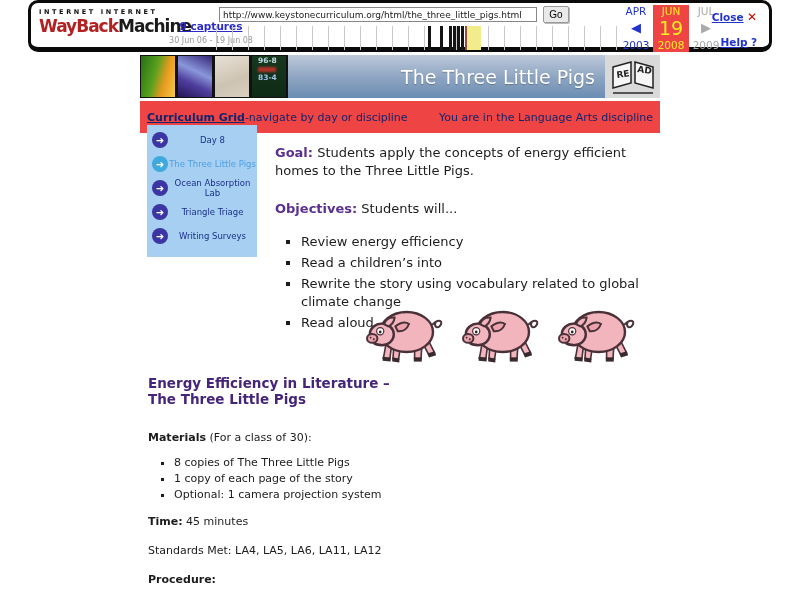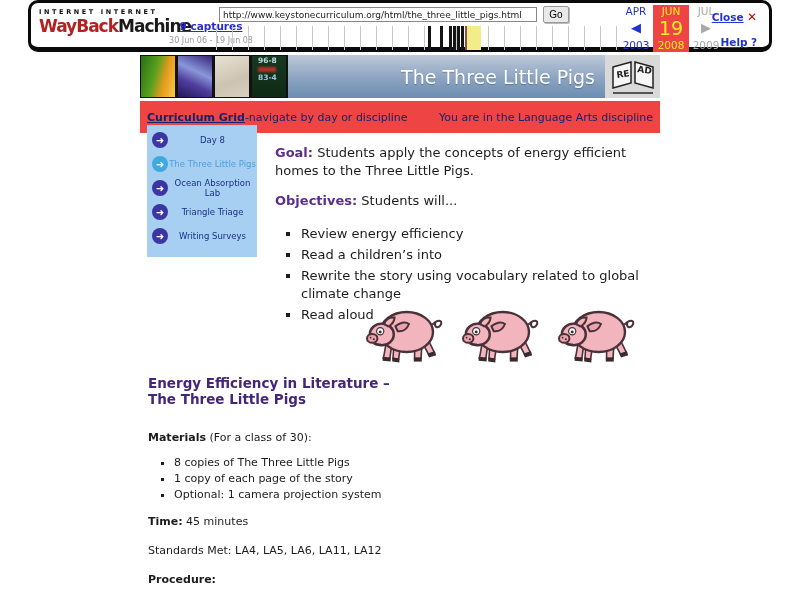--- a/index.html
+++ b/index.html
@@ -63,21 +63,21 @@
   .sidebar { position:absolute; left:7px; top:70px; width:110px; background:#a6cff2; padding:3px 0 9px; }
   .side-item { display:flex; align-items:center; height:24px; cursor:pointer; }
   .side-icon { width:16px; height:16px; border-radius:50%; background:#3c35a4; color:#fff; font-size:10px;
                display:flex; align-items:center; justify-content:center; margin-left:5px; flex:none; }
   .side-label { flex:1; text-align:center; font-size:8.5px; color:#1b2f8a; }
   .side-item.active .side-icon { background:#3fa8dc; }
   .side-item.active .side-label { color:#4e9fe0; }
 
   .main { margin-left:135px; padding-top:11px; font-size:13px; color:#1c1c1c; line-height:1.4; width:385px; }
   .purple { color:#5a2f8e; font-weight:bold; }
-  .main p.obj { margin-top:12px; }
+  .main p.obj { margin-top:20px; }
   ul.sq { list-style:square; margin:14px 0 0 26px; }
   ul.sq li { margin-bottom:3px; }
 
   .pigs { position:absolute; left:225px; top:245px; display:flex; gap:16px; }
   .pigs svg { width:80px; height:64px; }
 
   .lesson { position:absolute; left:8px; top:320px; width:440px; font-size:11px; color:#1c1c1c; }
   .lesson h2 { font-size:13.5px; line-height:16px; color:#452579; margin:0 0 24px; }
   .lesson p { margin-top:0; }
   .lesson .mt { margin-top:14px; }

